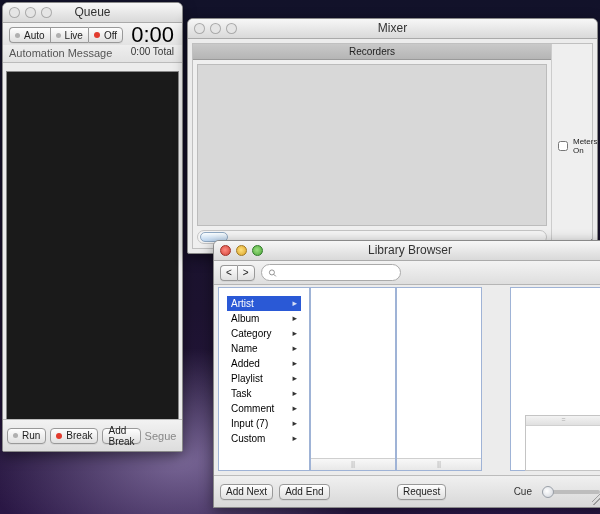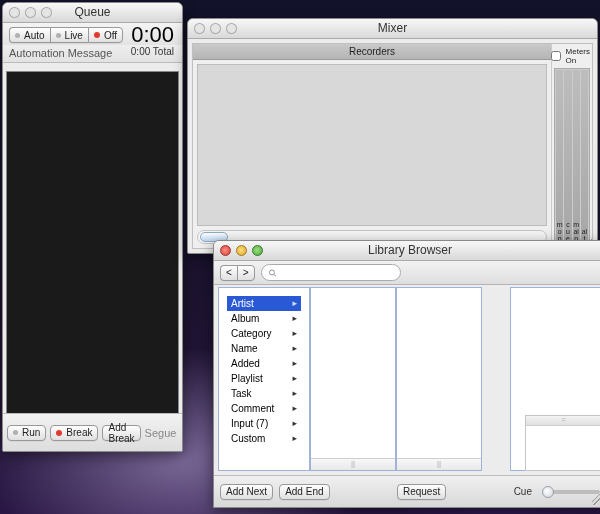--- a/index.html
+++ b/index.html
@@ -89,21 +89,21 @@
   #queue .msgstrip {
     padding:2px 6px 3px 6px; font-size:11px; color:#555;
     background:linear-gradient(#eee,#e2e2e2);
     border-bottom:1px solid #bbb;
   }
   #queue .dark {
     position:absolute; left:3px; right:3px; top:68px; bottom:26px;
     background:#1a1a1a; border:1px solid #888;
   }
   #queue .footer {
-    position:absolute; left:0; right:0; bottom:0; height:38px;
+    position:absolute; left:0; right:0; bottom:0; height:32px;
     display:flex; align-items:center; gap:4px; padding:0 4px;
     background:linear-gradient(#f2f2f2,#ddd);
     border-top:1px solid #bbb;
   }
   #queue .footer .right { margin-left:auto; color:#888; font-size:11px; padding-right:4px;}
 
   
   #mixer { left:187px; top:2px; width:411px; height:236px;margin-top:16px; }
   #mixer .body {
     position:absolute; left:4px; right:4px; top:24px; bottom:4px;
@@ -124,21 +124,21 @@
   .mx-scroll-h {
     height:14px; margin:0 4px 4px 4px; background:#f4f4f4;
     border:1px solid #c4c4c4; border-radius:7px; position:relative;
   }
   .mx-scroll-h::after{
     content:""; position:absolute; left:2px; top:1px; width:26px; bottom:1px;
     border-radius:6px; background:linear-gradient(#fafeff,#bcd5ef);
     border:1px solid #8fa8c2;
   }
   .mx-side {
-    width:40px; display:flex; flex-direction:column; align-items:flex-end;
+    width:40px; display:flex; align-items:center;
     padding:3px 2px; gap:3px;
   }
   .meters-chk { display:flex; align-items:center; gap:2px; font-size:8px; color:#222;}
   .meters-chk input { width:10px; height:10px;}
   .meter-stack {
     flex:1; width:36px; background:#ccc; border:1px solid #aaa;
     display:flex; gap:1px; padding:1px; align-items:flex-end;
   }
   .meter { flex:1; background:linear-gradient(#bdbdbd,#a7a7a7); height:100%; position:relative;}
   .meter span {

